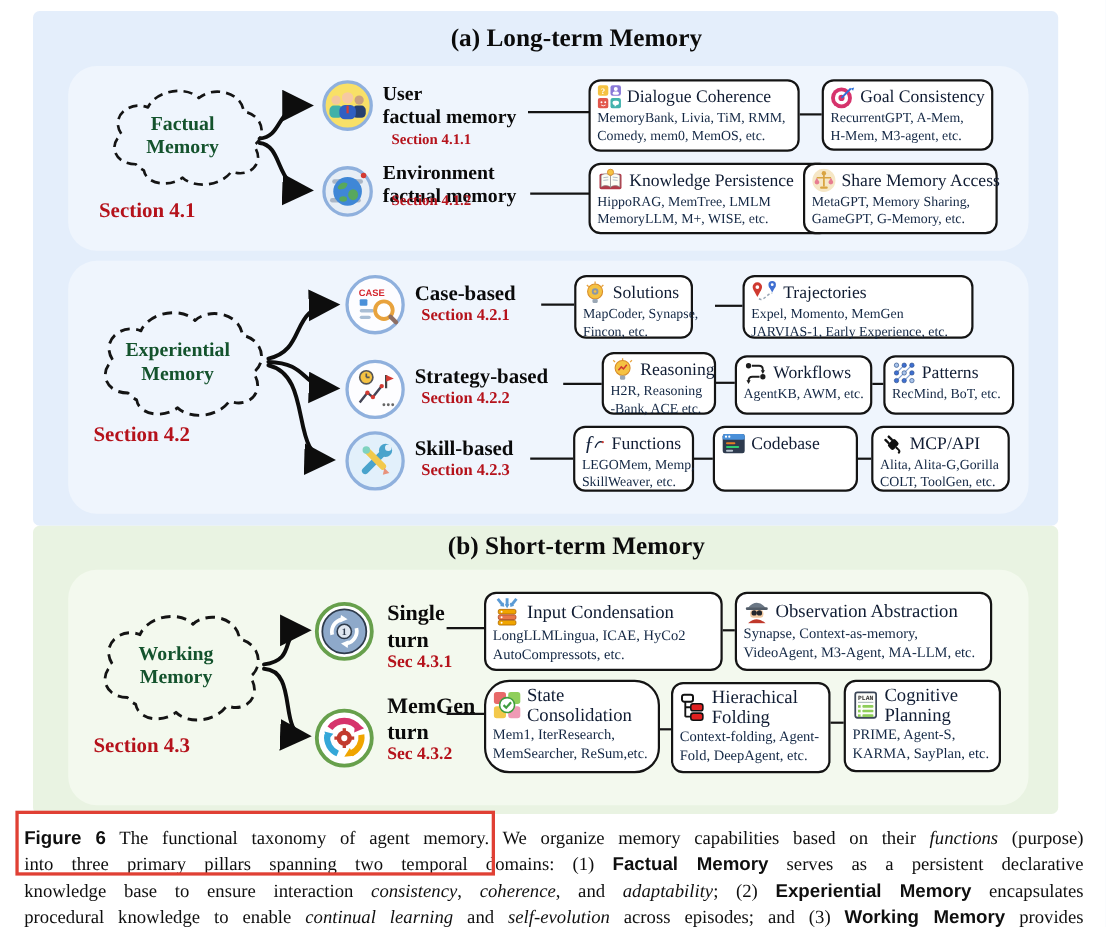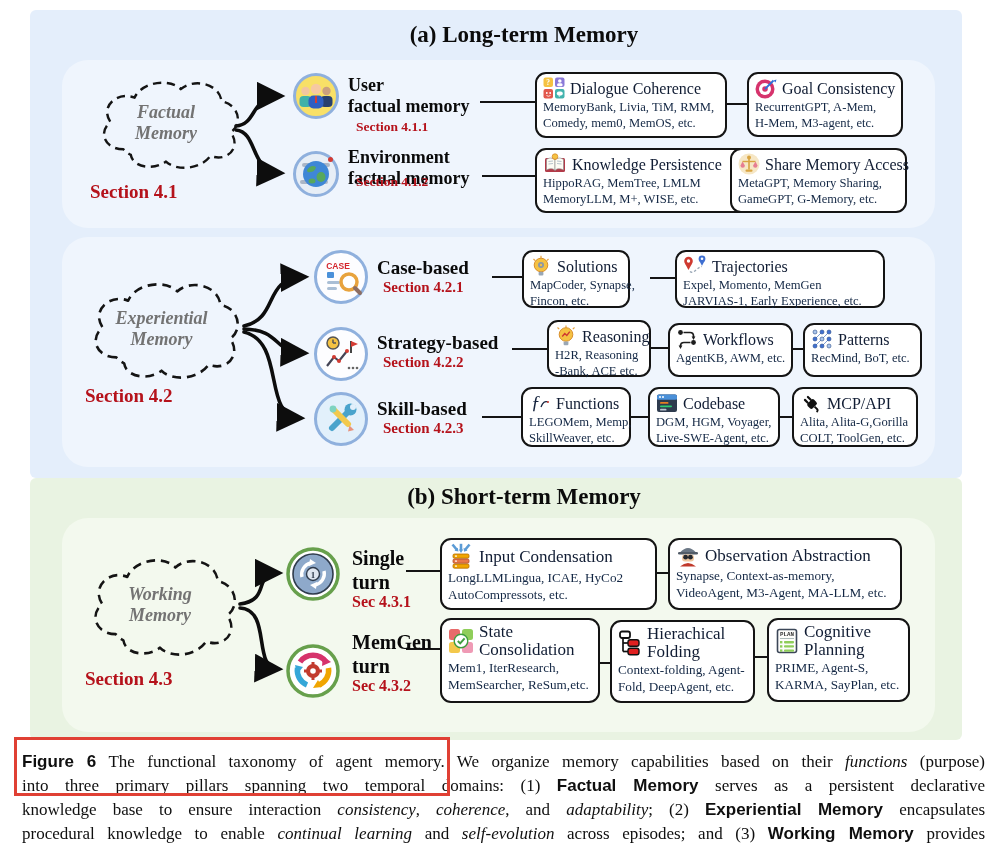--- a/index.html
+++ b/index.html
@@ -5,21 +5,21 @@
   html,body{margin:0;padding:0;background:#fff;}
   #root{position:relative;width:1005px;height:843px;background:#fff;
         font-family:"Liberation Serif",serif;overflow:hidden;}
   .zone{position:absolute;border-radius:6px;}
   .zone-title{position:absolute;left:0;width:100%;text-align:center;
         font-weight:bold;font-size:23px;color:#0b0b0b;margin-left:28px;}
   .subpanel{position:absolute;border-radius:26px;}
   svg.overlay{position:absolute;left:0;top:0;z-index:1;}
   .cloud{position:absolute;display:flex;align-items:center;justify-content:center;
         text-align:center;font-weight:bold;font-size:18px;line-height:21px;
-        color:#737373;z-index:2;font-style:italic;}
+        color:#14532d;z-index:2;}
   .cloud>svg{position:absolute;left:0;top:0;width:100%;height:100%;}
   .cloud>span{position:relative;white-space:pre-line;}
   .sec-big{position:absolute;font-weight:bold;font-size:19px;color:#b5121b;
         z-index:2;}
   .sec-mid{position:absolute;font-weight:bold;font-size:15px;color:#b5121b;z-index:2;}
   .sec-small{position:absolute;font-weight:bold;font-size:13.5px;color:#b5121b;z-index:2;}
   .blabel{position:absolute;font-weight:bold;font-size:18px;line-height:21px;
         white-space:pre-line;color:#0a0a0a;z-index:2;}
   .blabel.big{font-size:20px;line-height:24px;}
   .badge{position:absolute;z-index:2;line-height:0;}
@@ -390,22 +390,20 @@
             <rect x="1" y="5.5" width="20" height="2" fill="#4a90d9"></rect>
           <circle cx="4" cy="5" r="1" fill="#fff"></circle>
             <circle cx="7" cy="5" r="1" fill="#fff"></circle>
           <rect x="4" y="10" width="8.5" height="1.8" rx="0.9" fill="#e67e22"></rect>
           <rect x="4" y="13.4" width="12" height="1.8" rx="0.9" fill="#2ecc71"></rect>
           <rect x="4" y="16.8" width="6.5" height="1.8" rx="0.9" fill="#b9c4d0"></rect>
         </svg>
       </span>
       <span class="bx-title">Codebase</span>
     </div>
-    <div class="bx-items">DGM, HGM, Voyager,
-Live-SWE-Agent, etc.</div>
   </div>
 
   <div class="nbox" style="left:792px;top:387px;width:126px;height:60px;">
     <div class="bx-head">
       <span class="bx-icon">
         <svg width="22" height="22" viewBox="0 0 22 22">
           <g transform="rotate(-45 11 11)">
             <rect x="6.5" y="9" width="9" height="7" rx="2" fill="#111"></rect>
             <rect x="7.8" y="3.5" width="2.2" height="6" rx="1" fill="#111"></rect>
             <rect x="12" y="3.5" width="2.2" height="6" rx="1" fill="#111"></rect>
@@ -501,21 +499,21 @@
           <line x1="11.8" y1="14.2" x2="12.2" y2="14.2" stroke="#23272e" stroke-width="1"></line>
           <path d="M4,23.5 Q12,16.5 20,23.5 Z" fill="#c0392b"></path>
         </svg>
       </span>
       <span class="bx-title">Observation Abstraction</span>
     </div>
     <div class="bx-items">Synapse, Context-as-memory,
 VideoAgent, M3-Agent, MA-LLM, etc.</div>
   </div>
 
-  <div class="nbox wrow" style="left:440px;top:618px;width:160px;height:85px;">
+  <div class="nbox wrow" style="left:440px;top:618px;width:160px;height:85px;border-radius:23px;">
     <div class="bx-head">
       <span class="bx-icon">
         <svg width="26" height="26" viewBox="0 0 26 26">
           <rect x="1" y="1" width="11" height="11" rx="2.5" fill="#e86a6a"></rect>
           <rect x="14" y="1" width="11" height="11" rx="2.5" fill="#8fce5a"></rect>
           <rect x="1" y="14" width="11" height="11" rx="2.5" fill="#f3c84b"></rect>
           <rect x="14" y="14" width="11" height="11" rx="2.5" fill="#ef9ab5"></rect>
           <circle cx="13" cy="13" r="6.8" fill="#fff" stroke="#3f9d3f" stroke-width="1.4"></circle>
           <path d="M9.8,13 L12.2,15.4 L16.6,10.4" fill="none" stroke="#3f9d3f" stroke-width="2"></path>
         </svg>

